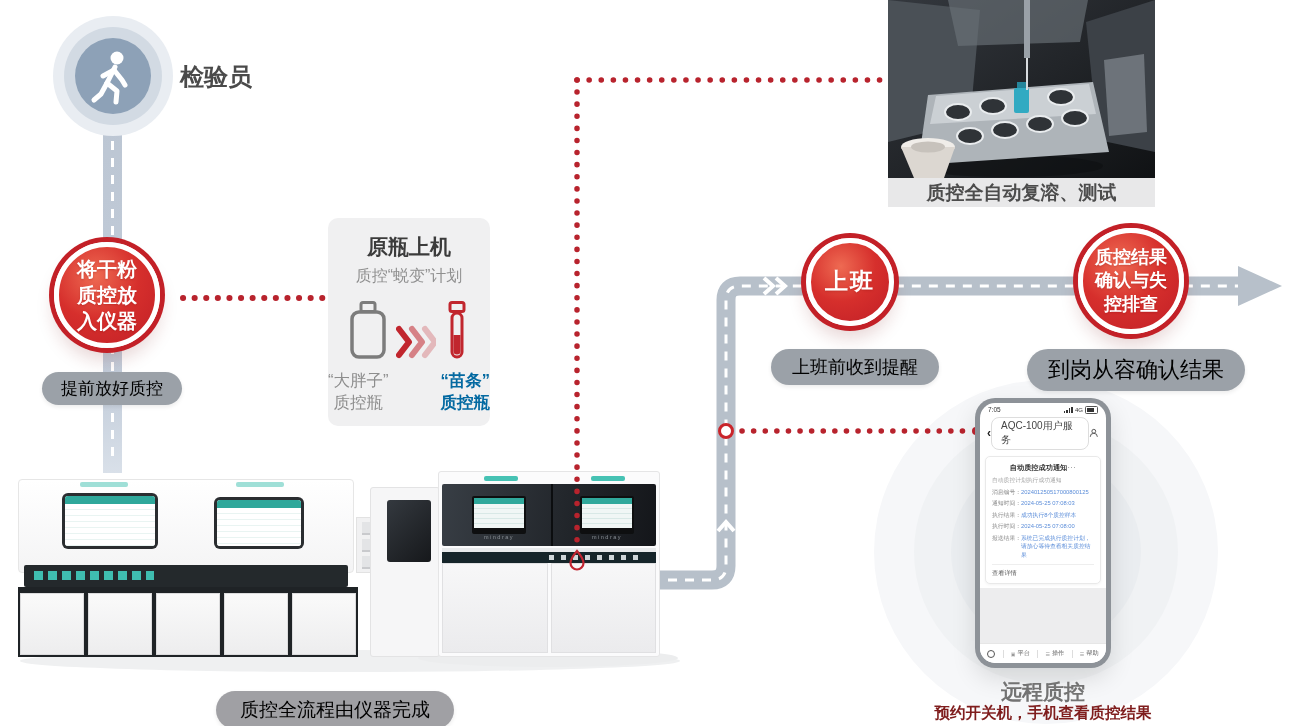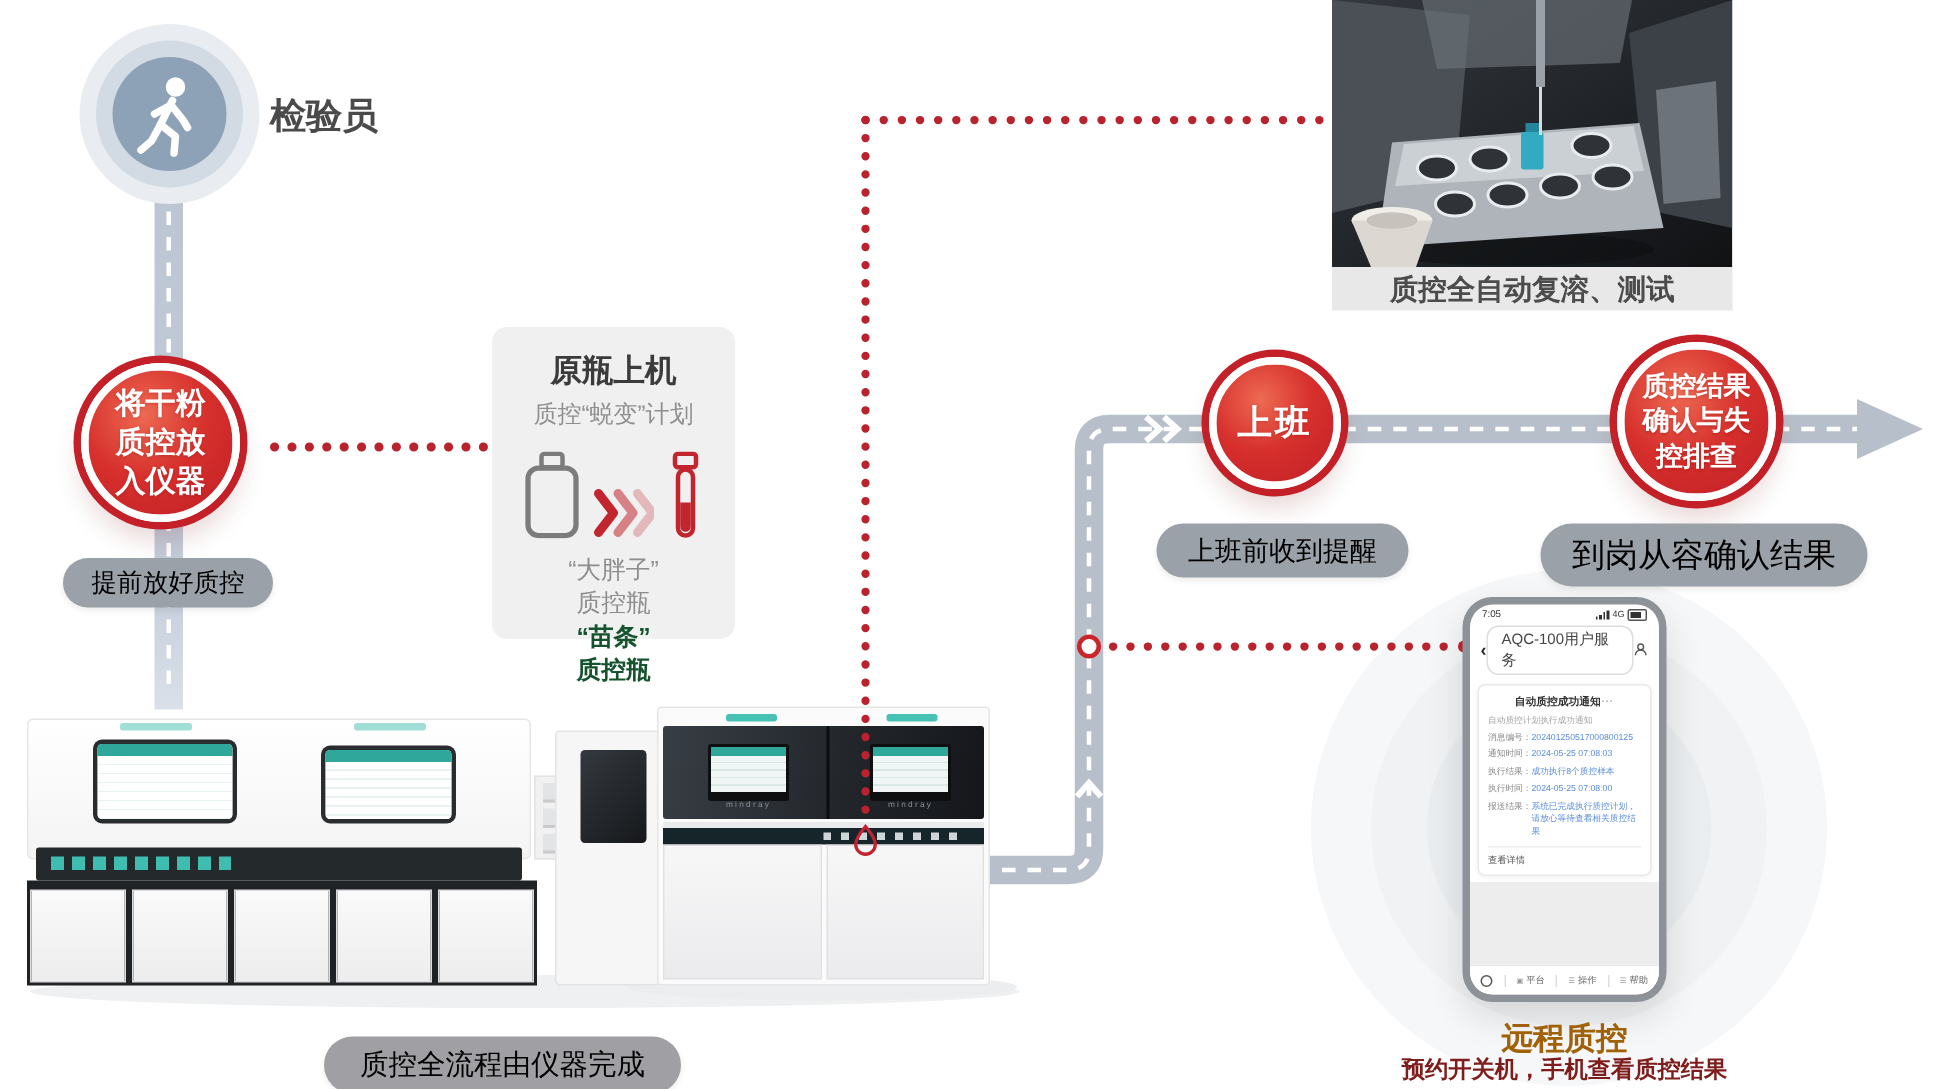--- a/index.html
+++ b/index.html
@@ -35,31 +35,31 @@
   
   .halo{position:absolute;border-radius:50%;}
   #inspector-label{left:180px;top:61px;font-size:24px;font-weight:600;color:#4a4a4a;}
 
   
   .tcard{left:328px;top:218px;width:162px;height:208px;background:#f0f0f1;border-radius:10px;
     text-align:center;}
   .tcard .title{margin-top:15px;font-size:21px;font-weight:700;color:#3b3b3b;}
   .tcard .sub{margin-top:5px;font-size:16px;color:#8f8f8f;}
   .tcard .icons{margin-top:14px;display:flex;align-items:flex-end;justify-content:center;gap:10px;height:58px;}
-  .tcard .labels{margin-top:10px;display:flex;justify-content:center;gap:0;flex-direction:column;}
+  .tcard .labels{margin-top:10px;display:flex;justify-content:space-between;gap:0;}
   .tcard .lab{font-size:16.5px;line-height:1.35;color:#8d8d8d;}
-  .tcard .lab.red{color:#14532d;font-weight:700;}
+  .tcard .lab.red{color:#0369a1;font-weight:700;}
 
   
   .photo{left:888px;top:0;width:267px;height:178px;overflow:hidden;}
   .photo-caption{left:888px;top:178px;width:267px;height:29px;background:#e8e8e9;
     display:flex;align-items:center;justify-content:center;font-size:19px;font-weight:600;color:#4c4c4c;}
 
   
-  #remote-title{left:943px;top:678px;width:200px;text-align:center;font-size:21px;font-weight:700;color:#a16207;}
+  #remote-title{left:943px;top:678px;width:200px;text-align:center;font-size:21px;font-weight:700;color:#737373;}
   #remote-sub{left:908px;top:703px;width:270px;text-align:center;font-size:15.5px;color:#7f1d1d;font-weight:bold;}
 
   
   .phone{left:975px;top:398px;width:136px;height:270px;background:#8d9298;border-radius:20px;
     padding:5px;box-sizing:border-box;box-shadow:0 10px 24px rgba(0,0,0,.12);}
   .screen{width:100%;height:100%;background:#fff;border-radius:15px;overflow:hidden;
     display:flex;flex-direction:column;}
   .statusbar{display:flex;justify-content:space-between;align-items:center;padding:3px 8px 0 8px;
     font-size:6.5px;color:#333;}
   .status-right{display:flex;align-items:center;gap:2px;font-size:6px;color:#333;}

